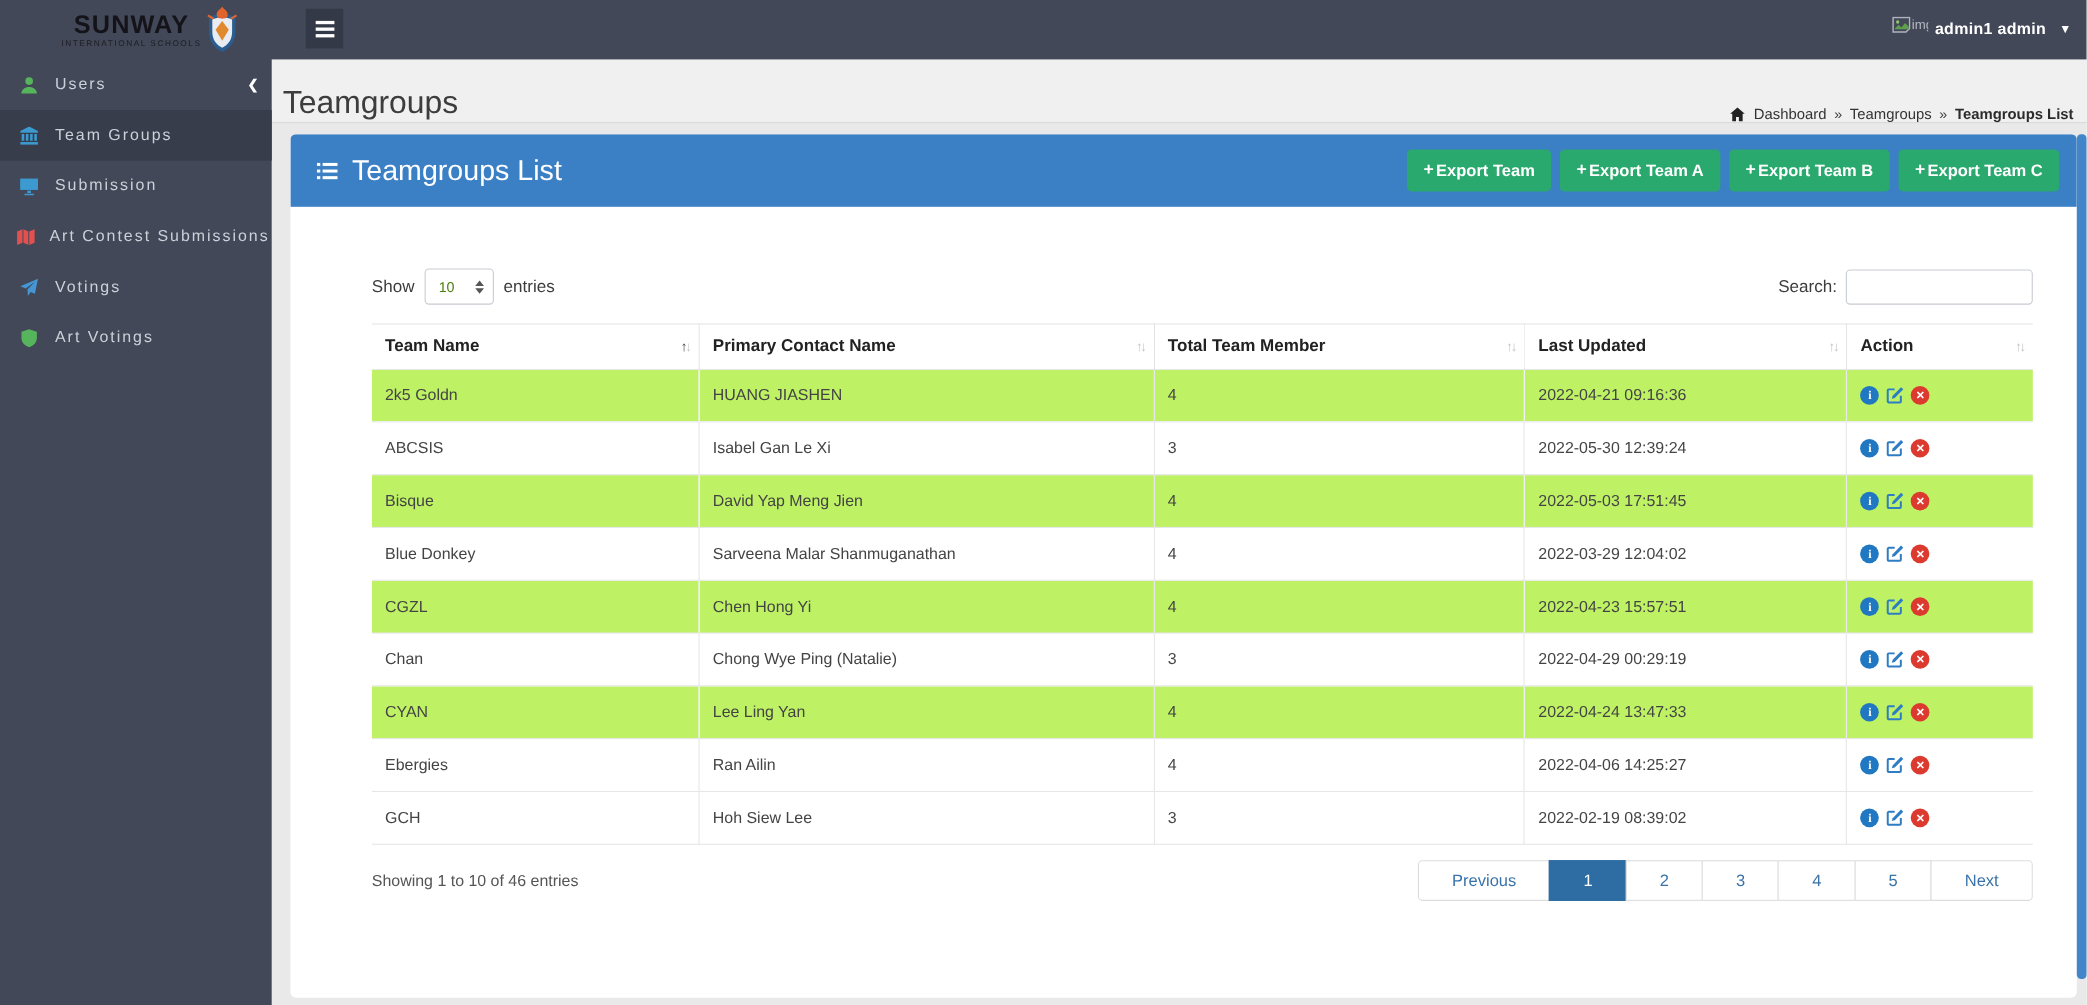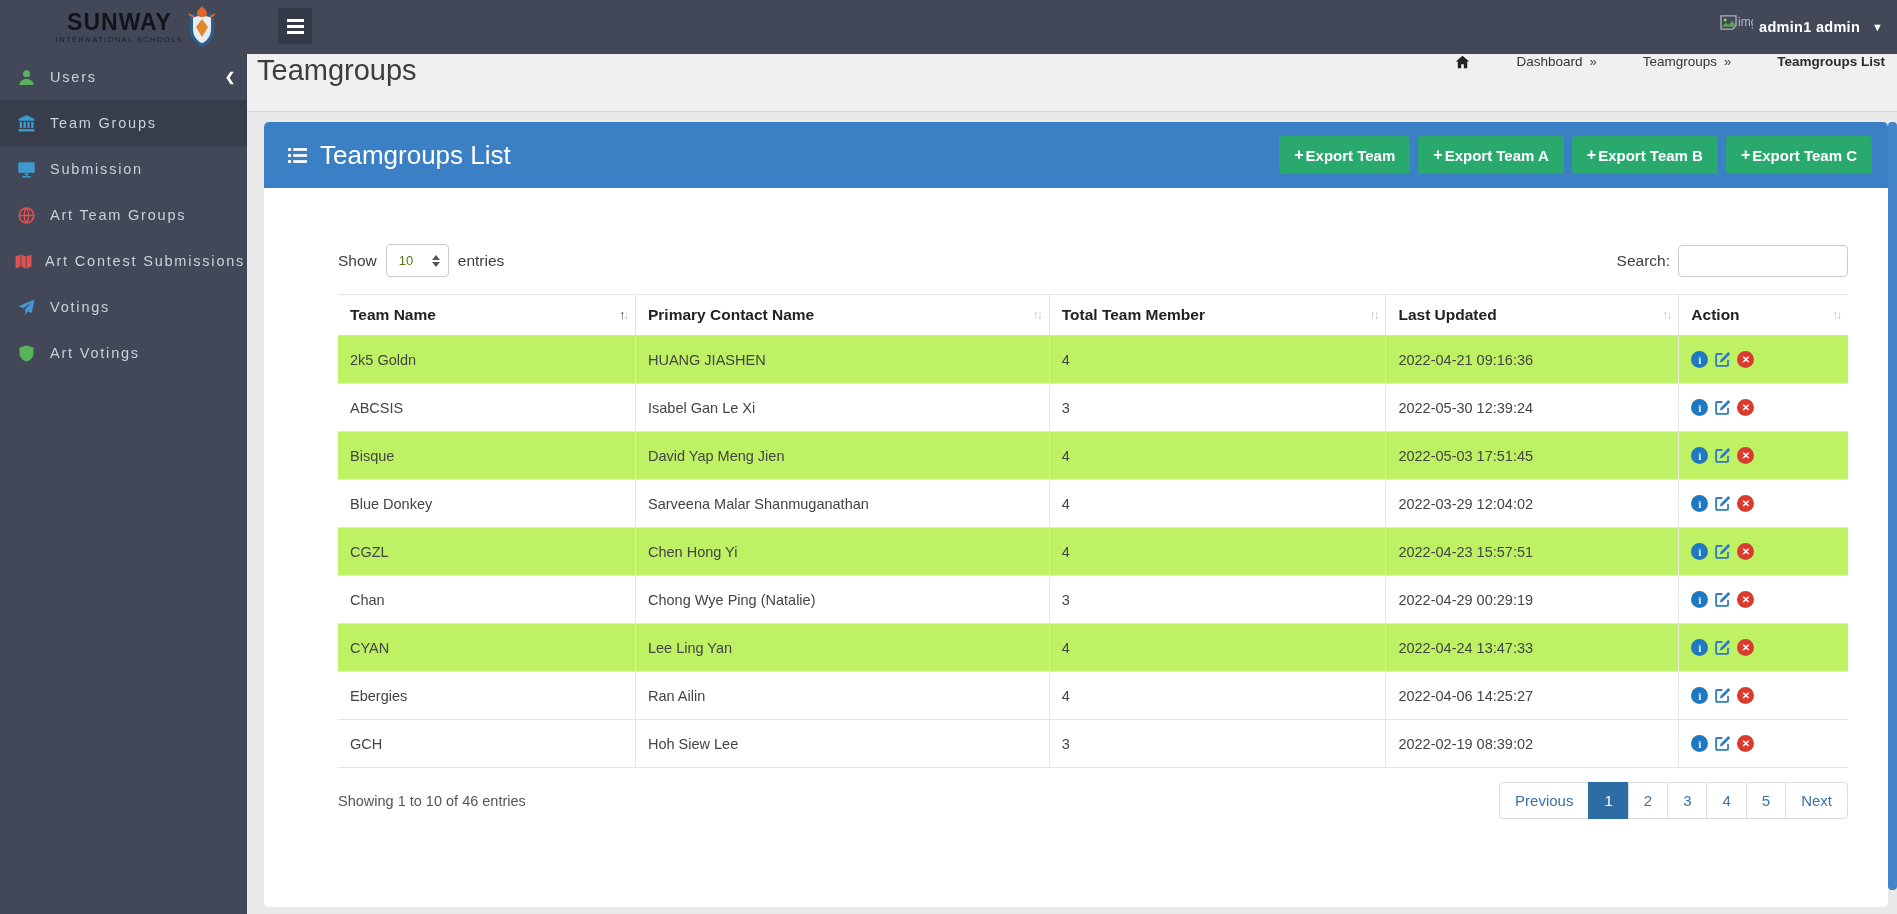--- a/index.html
+++ b/index.html
@@ -29,25 +29,25 @@
   .side-menu { margin-top:0; }
   .side-item { height:46px; display:flex; align-items:center; padding:0 12px 0 15px; cursor:pointer; color:#ccd1d9; }
   .side-item.active { background:#373d4a; }
   .s-icon { width:22px; display:flex; justify-content:center; margin-right:13px; }
   .s-icon svg { width:17px; height:17px; }
   .s-label { font-size:14.5px; letter-spacing:1.8px; color:#ccd1d9; white-space:nowrap; }
   .chev { margin-left:auto; color:#fff; font-size:12px; font-weight:700; }
 
   
   .main { position:absolute; left:247px; top:54px; right:0; bottom:0; }
-  .titlebar { height:58px; background:#f0f0f0; border-bottom:1px solid #d7d7d7; display:flex; align-items:flex-start; justify-content:space-between; padding:0 10px 0 10px; }
+  .titlebar { height:58px; background:#f0f0f0; border-bottom:1px solid #d7d7d7; display:flex; align-items:flex-end; justify-content:space-between; padding:0 10px 0 10px; }
   .page-title { font-size:29px; color:#3d3d3d; font-weight:400; }
   .breadcrumb { display:flex; align-items:center; gap:7px; font-size:13.5px; color:#333; padding-right:2px; }
   .breadcrumb .home-ic svg { width:15px; height:14px; fill:#222; display:block; }
-  .crumb { color:#333; cursor:pointer;margin-left:39px; }
+  .crumb { color:#333; cursor:pointer; }
   .crumb.last { font-weight:700; color:#2c2c2c; cursor:default; }
   .crumb-sep { color:#444; font-size:13px; }
 
   .content { padding:10px 9px 0 17px; }
   .panel { background:#fff; border-radius:5px; overflow:hidden; height:785px; }
   .panel-header { height:66px; background:#3b7fc4; display:flex; align-items:center; padding:0 16px 0 24px; }
   .panel-title { color:#fff; font-size:26px; font-weight:400; display:flex; align-items:center; gap:13px; }
   .panel-title .list-ic svg { width:19px; height:17px; fill:#fff; display:block; }
   .header-buttons { margin-left:auto; display:flex; gap:8px; }
   .btn-export { background:#2aa96e; color:#fff; border:none; border-radius:4px; height:38px; padding:0 15px;
@@ -80,21 +80,21 @@
   .act { border:none; background:none; padding:0; cursor:pointer; display:flex; }
   .circ { width:17px; height:17px; border-radius:50%; color:#fff; font-size:11px; font-weight:700; display:flex; align-items:center; justify-content:center; font-family:"Liberation Serif", serif; }
   .circ.info { background:#1f78c1; }
   .circ.del { background:#dc3a2f; font-family:"Liberation Sans", sans-serif; font-size:10px; }
   .edit-ic svg { width:17px; height:17px; display:block; }
 
   
   .table-footer { display:flex; align-items:center; justify-content:space-between; margin-top:14px; }
   .summary { font-size:14.5px; color:#555; }
   .pagination { display:flex; list-style:none; }
-  .page-btn { min-width:40px; padding:9px 15px; border:1px solid #ddd; margin-left:-1px; background:#fff; color:#3a73a8;
+  .page-btn { min-width:40px; padding:9px 30px; border:1px solid #ddd; margin-left:-1px; background:#fff; color:#3a73a8;
               font-size:15px; text-align:center; cursor:pointer; font-family:"Liberation Sans", sans-serif; }
   .page-btn.first { border-radius:4px 0 0 4px; margin-left:0; }
   .page-btn.lastb { border-radius:0 4px 4px 0; }
   .page-btn.active { background:#2e6da4; border-color:#2e6da4; color:#fff; }
 
   .scroll-thumb { position:absolute; right:0; top:122px; width:9px; height:768px; background:#4286c9; border-radius:4px; z-index:9; }
 </style>
 </head>
 <body>
 
@@ -161,29 +161,20 @@
         <div class="side-item">
           <span class="s-icon" style="color:#3d9ad1">
             <svg viewBox="0 0 16 16" fill="currentColor">
               <path d="M.5 1.5h15v9.4H.5z"></path>
               <path d="M.5 1.5h15v9.4H.5zM2 3h12v6.4H2z" fill-rule="evenodd"></path>
               <rect x="6.4" y="11.6" width="3.2" height="2"></rect>
               <rect x="4" y="14.2" width="8" height="1.4"></rect>
             </svg>
           </span>
           <span class="s-label">Submission</span>
-        </div>
-        <div class="side-item">
-          <span class="s-icon" style="color:#e25050">
-            <svg viewBox="0 0 16 16" fill="none" stroke="currentColor" stroke-width="1.5">
-              <circle cx="8" cy="8" r="6.9"></circle>
-              <path d="M1.2 8h13.6M8 1.2c2.9 3.2 2.9 10.4 0 13.6M8 1.2c-2.9 3.2-2.9 10.4 0 13.6" stroke-width="1.2"></path>
-            </svg>
-          </span>
-          <span class="s-label">Art Team Groups</span>
         </div>
         <div class="side-item">
           <span class="s-icon" style="color:#e25050">
             <svg viewBox="0 0 16 16" fill="currentColor">
               <path d="M.5 3.2l4.6-1.9v11.5L.5 14.7zM5.9 1.3l4.2 1.9v11.5L5.9 12.8zM10.9 3.2l4.6-1.9v11.5l-4.6 1.9z"></path>
             </svg>
           </span>
           <span class="s-label">Art Contest Submissions</span>
         </div>
         <div class="side-item">

